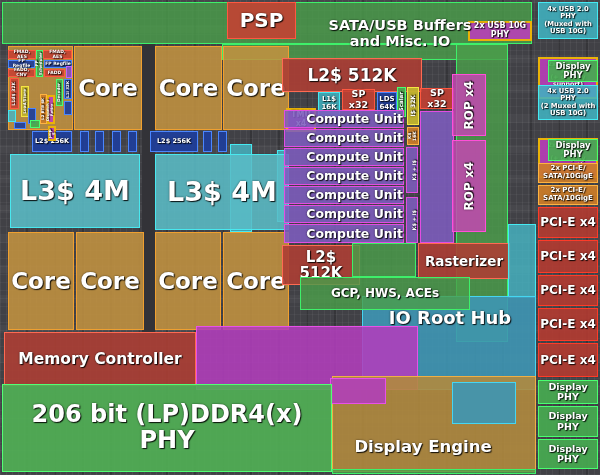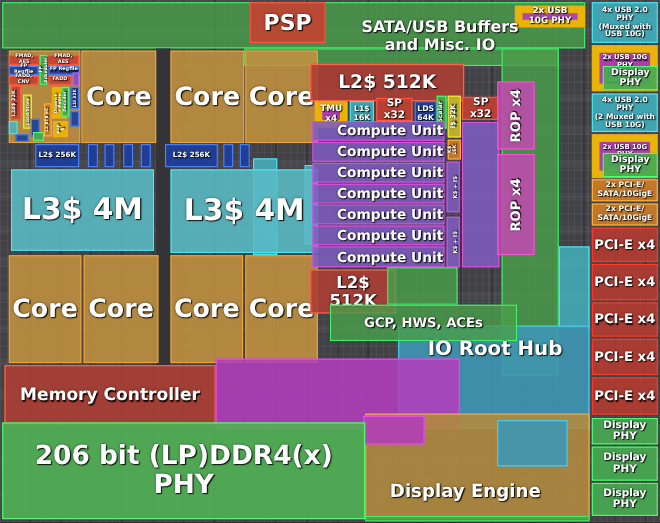--- a/index.html
+++ b/index.html
@@ -34,21 +34,21 @@
   .core-bg   {background:rgba(193,146,64,.88);border:1px solid #f0a030;}
   .tanbox    {background:rgba(176,138,62,.9);border:1px solid #f0b045;}
   .l3box     {background:rgba(90,188,198,.88);border:1px solid #49e8ef;}
   .cyanbox   {background:rgba(64,178,192,.88);border:1px solid #45eaf2;}
   .cyanf     {background:rgba(70,180,195,.82);border:1px solid #45eaf2;}
   .iobox     {background:rgba(62,150,180,.9);border:1px solid #45d6f2;}
   .bluebox   {background:rgba(30,62,155,.92);border:1px solid #4a86ff;}
   .cubox     {background:rgba(125,92,190,.88);border:1px solid #e24de2;justify-content:flex-end;}
   .ropbox    {background:rgba(196,72,178,.85);border:1px solid #ff4fd8;}
   .purplebox {background:rgba(130,80,190,.9);border:1px solid #c060ff;}
-  .magentabox{background:rgba(188,62,188,.88);border:7px solid #eab308;}
+  .magentabox{background:rgba(188,62,188,.88);border:2px solid #eab308;margin-top:16px;}
   .mediabox  {background:rgba(178,62,188,.88);border:1px solid #e850e8;}
   .redbox    {background:rgba(198,64,50,.88);border:1px solid #ff5840;}
   .dredbox   {background:rgba(172,62,52,.9);border:1px solid #ff6a52;}
   .pciebox   {background:rgba(182,58,48,.88);border:1px solid #ff3b28;}
   .orangebox {background:rgba(205,125,40,.92);border:1px solid #ffb340;}
   .yellowbox {background:rgba(195,180,45,.95);border:1px solid #f5e642;}
   .gapbox    {background:#333338;border:none;}
   .lbl       {background:none;border:none;}
 </style>
 </head>
@@ -216,20 +216,23 @@
     </div>
     <div class="region ropbox" style="left: 452px; top: 74px; width: 34px; height: 62px;">
       <span class="vtext" style="font-size: 12px;">ROP x4</span>
     </div>
     <div class="region ropbox" style="left: 452px; top: 140px; width: 34px; height: 92px;">
       <span class="vtext" style="font-size: 12px;">ROP x4</span>
     </div>
     <div class="region dredbox" style="left: 282px; top: 245px; width: 78px; height: 40px;">
       <span style="font-size: 15px;">L2$ 512K</span>
     </div>
+    <div class="region dredbox" style="left: 418px; top: 243px; width: 92px; height: 36px;">
+      <span style="font-size: 13.5px;">Rasterizer</span>
+    </div>
     <div class="region bgreen" style="left: 352px; top: 243px; width: 64px; height: 34px;"></div>
     <div class="region cyanf" style="left: 508px; top: 224px; width: 28px; height: 74px;"></div>
     <div class="region iobox" style="left: 362px; top: 296px; width: 174px; height: 94px;"></div>
     <div class="region bgreen" style="left: 300px; top: 277px; width: 170px; height: 33px;">
       <span style="font-size: 12px;">GCP, HWS, ACEs</span>
     </div>
     <div class="region mediabox" style="left: 196px; top: 326px; width: 222px; height: 64px;"></div>
     <div class="region lbl" style="left: 370px; top: 304px; width: 160px; height: 28px; justify-content: center;">
       <span style="font-size: 18px;">IO Root Hub</span>
     </div>

